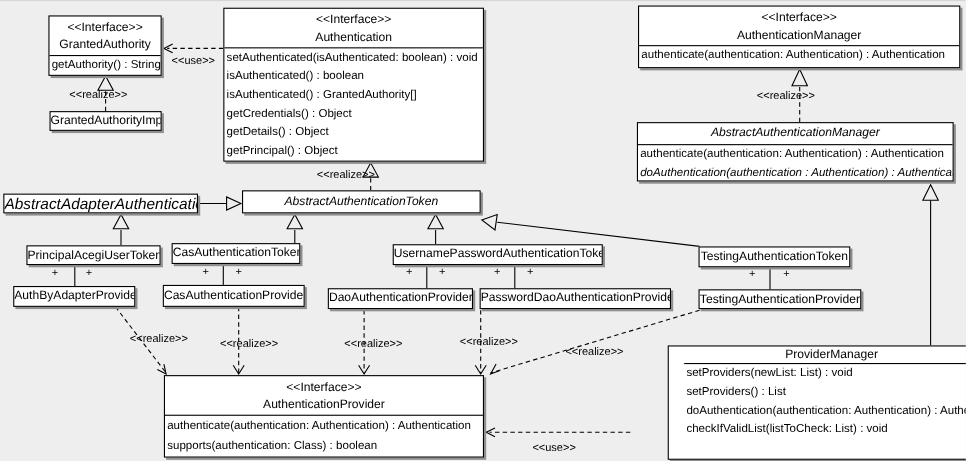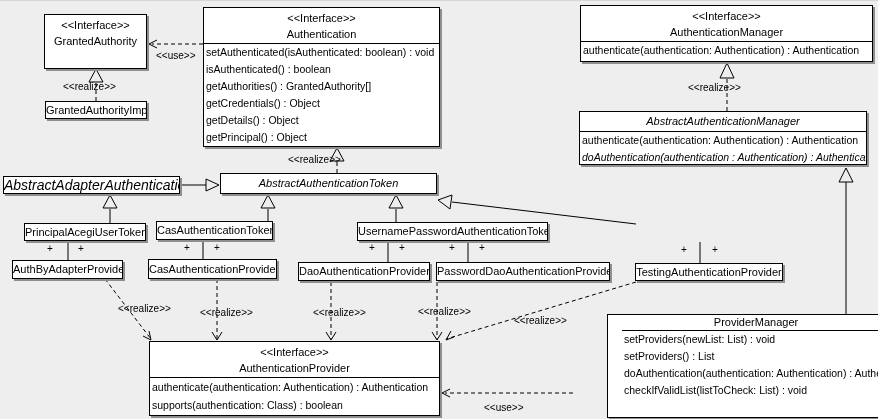--- a/index.html
+++ b/index.html
@@ -82,35 +82,38 @@
 
     <line x1="573" y1="392" x2="445" y2="392" stroke="#000" stroke-dasharray="4 3"></line>
     <path d="M450,388 L442,392 L450,396" fill="none" stroke="#000"></path>
   </svg>
 
   <div class="cls" style="left:44px;top:13px;width:103px;height:55px;">
     <div class="hdr">
       <div class="stereo">&lt;&lt;Interface&gt;&gt;</div>
       <div class="cname">GrantedAuthority</div>
     </div>
+    <div class="methods">
+      <div class="m">getAuthority() : String</div>
+    </div>
   </div>
 
   <div class="cls simple" style="left:45px;top:100px;width:102px;height:18px;line-height:16px;">
     <span>GrantedAuthorityImpl</span>
   </div>
 
   <div class="cls" style="left:203px;top:6px;width:237px;height:140px;">
     <div class="hdr">
       <div class="stereo">&lt;&lt;Interface&gt;&gt;</div>
       <div class="cname">Authentication</div>
     </div>
     <div class="methods">
       <div class="m">setAuthenticated(isAuthenticated: boolean) : void</div>
       <div class="m">isAuthenticated() : boolean</div>
-      <div class="m">getAuthorities() : GrantedAuthority[]</div>
+      <div class="m">isAuthenticated() : GrantedAuthority[]</div>
       <div class="m">getCredentials() : Object</div>
       <div class="m">getDetails() : Object</div>
       <div class="m">getPrincipal() : Object</div>
     </div>
   </div>
 
   <div class="cls" style="left:580px;top:4px;width:293px;height:57px;">
     <div class="hdr">
       <div class="stereo">&lt;&lt;Interface&gt;&gt;</div>
       <div class="cname">AuthenticationManager</div>
@@ -139,20 +142,23 @@
   </div>
 
   <div class="cls simple" style="left:4px;top:222px;width:122px;height:18px;line-height:16px;margin-left:20px;">
     <span>PrincipalAcegiUserToken</span>
   </div>
   <div class="cls simple" style="left:156px;top:220px;width:117px;height:19px;line-height:17px;">
     <span>CasAuthenticationToken</span>
   </div>
   <div class="cls simple" style="left:357px;top:221px;width:191px;height:19px;line-height:17px;">
     <span>UsernamePasswordAuthenticationToken</span>
+  </div>
+  <div class="cls simple" style="left:635px;top:223px;width:138px;height:19px;line-height:17px;">
+    <span>TestingAuthenticationToken</span>
   </div>
 
   <div class="cls simple" style="left:12px;top:259px;width:111px;height:19px;line-height:17px;">
     <span>AuthByAdapterProvider</span>
   </div>
   <div class="cls simple" style="left:148px;top:258px;width:129px;height:20px;line-height:18px;">
     <span>CasAuthenticationProvider</span>
   </div>
   <div class="cls simple" style="left:298px;top:261px;width:132px;height:19px;line-height:17px;">
     <span>DaoAuthenticationProvider</span>

